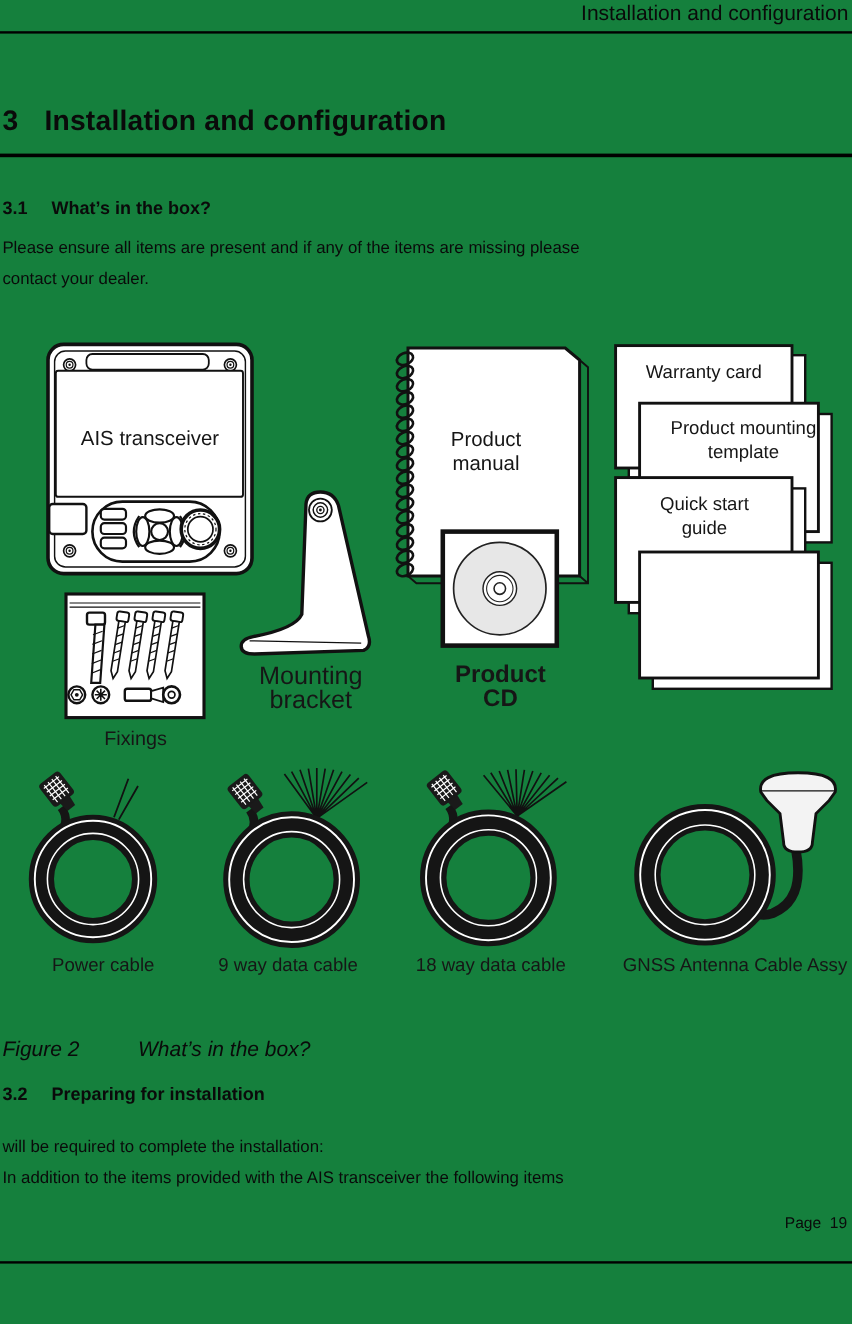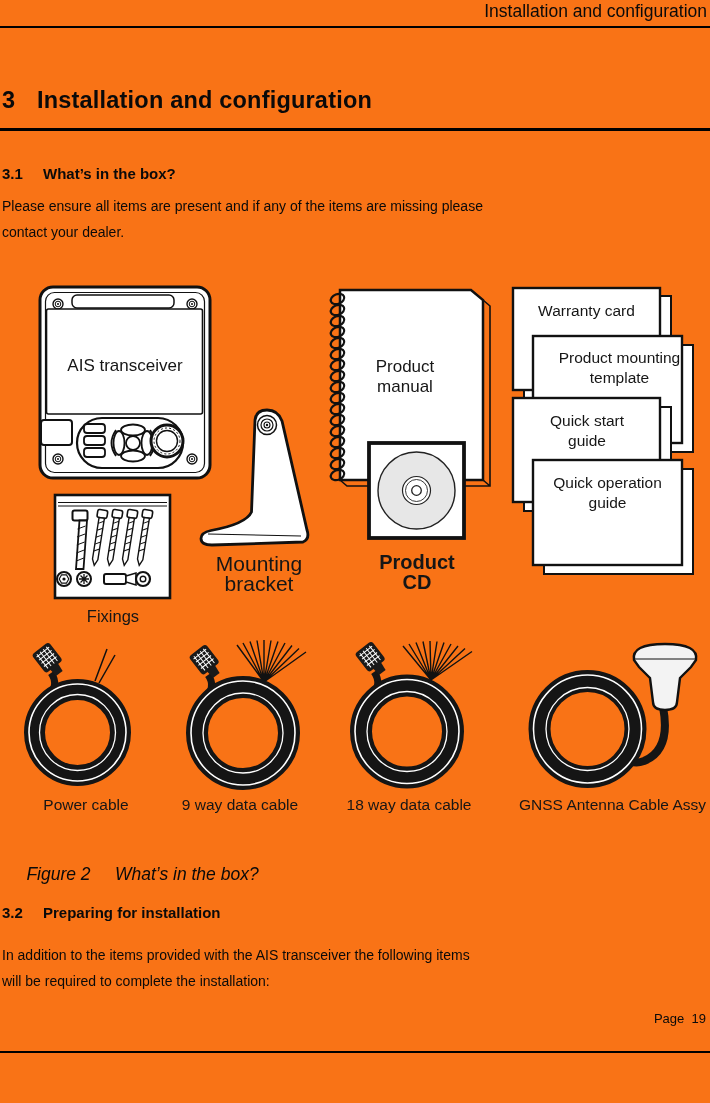--- a/index.html
+++ b/index.html
@@ -1,27 +1,27 @@
 <!DOCTYPE html>
 <html><head>
 <meta charset="utf-8">
 <style>
   html,body{margin:0;padding:0;background:#fff;}
   #page{
-    position:relative;width:710px;height:1103px;background:#f97316;
+    position:relative;width:710px;height:1103px;background:#15803d;
     font-family:"Liberation Sans", sans-serif;color:#0a0a0a;overflow:hidden;
   }
   .rule{position:absolute;left:0;right:0;background:#000;}
   .running-head{position:absolute;top:1px;right:3px;font-size:17.5px;}
   .h1{position:absolute;top:87px;left:2px;font-size:23.5px;font-weight:bold;letter-spacing:.2px;}
   .h1 .num{display:inline-block;width:35px;}
   .h2{position:absolute;left:2px;font-size:15px;font-weight:bold;}
   .h2 .num{display:inline-block;width:41px;}
   .para{position:absolute;left:2px;width:706px;font-size:14px;line-height:25.5px;}
-  .caption{position:absolute;top:864px;left:2px;font-size:17.5px;font-style:italic;text-align:center;}
+  .caption{position:absolute;top:864px;left:2px;font-size:17.5px;font-style:italic;}
   .caption .num{display:inline-block;width:113px;}
   .page-num{position:absolute;top:1011px;right:4px;font-size:13px;white-space:pre;}
   .fig-label{
     position:absolute;text-align:center;font-size:15.5px;line-height:20px;color:#161616;
   }
   .fig-label.big{font-size:17px;}
   svg{position:absolute;left:0;top:283px;}
 </style>
 </head>
 <body>
@@ -208,35 +208,34 @@
   </svg>
 
   <div class="fig-label big" style="left:46px;top:356px;width:158px;">AIS transceiver</div>
   <div class="fig-label" style="left:53px;top:606px;width:120px;font-size:16.5px;">Fixings</div>
   <div class="fig-label" style="left:188px;top:554px;width:142px;font-size:21px;">Mounting bracket</div>
   <div class="fig-label big" style="left:365px;top:357px;width:80px;">Product manual</div>
   <div class="fig-label" style="left:366px;top:552px;width:102px;font-size:20px;font-weight:bold;">Product CD</div>
   <div class="fig-label" style="left:520px;top:301px;width:133px;">Warranty card</div>
   <div class="fig-label" style="left:536px;top:348px;width:143px;margin-left:12px;">Product mounting template</div>
   <div class="fig-label" style="left:542px;top:411px;width:90px;">Quick start guide</div>
-  <div class="fig-label" style="left:545px;top:473px;width:125px;">Quick operation guide</div>
   <div class="fig-label" style="left:24px;top:795px;width:124px;">Power cable</div>
   <div class="fig-label" style="left:168px;top:795px;width:144px;">9 way data cable</div>
   <div class="fig-label" style="left:337px;top:795px;width:144px;">18 way data cable</div>
   <div class="fig-label" style="left:510px;top:795px;width:205px;">GNSS Antenna Cable Assy</div>
 
   <div class="caption">
     <span class="num">Figure 2</span><span>What’s in the box?</span>
   </div>
 
   <div class="h2" style="top:904px;">
     <span class="num">3.2</span><span>Preparing for installation</span>
   </div>
 
   <div class="para" style="top:943px;">
+    <div>will be required to complete the installation:</div>
     <div>In addition to the items provided with the AIS transceiver the following items</div>
-    <div>will be required to complete the installation:</div>
   </div>
 
   <div class="rule" style="top:1051px;height:2px;"></div>
   <div class="page-num">Page  19</div>
 
 </div>
 
 </body></html>

